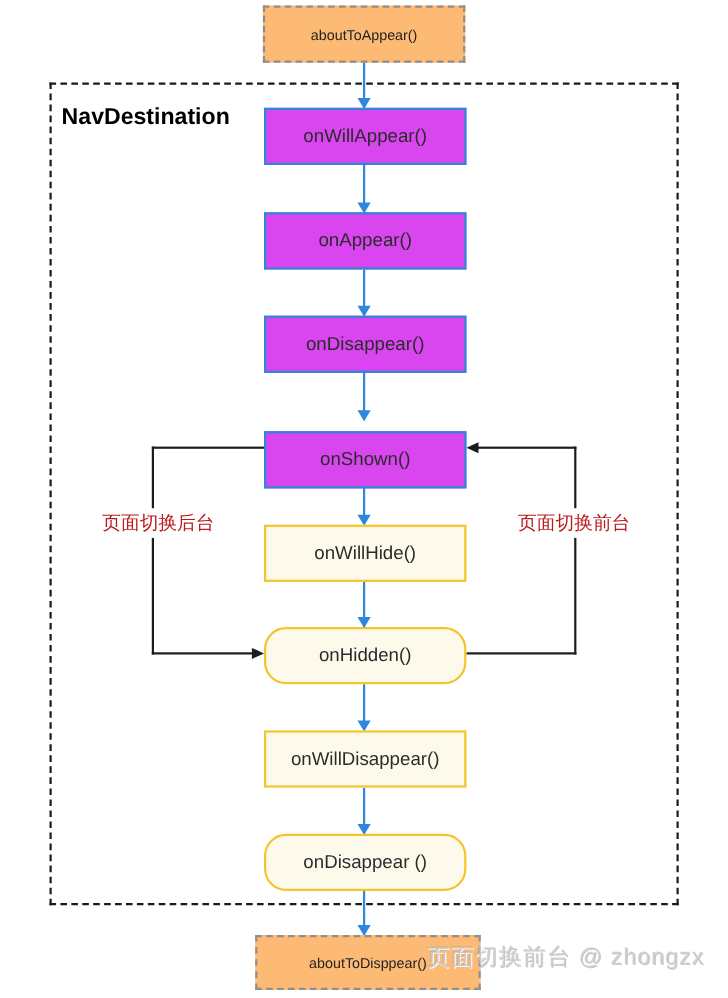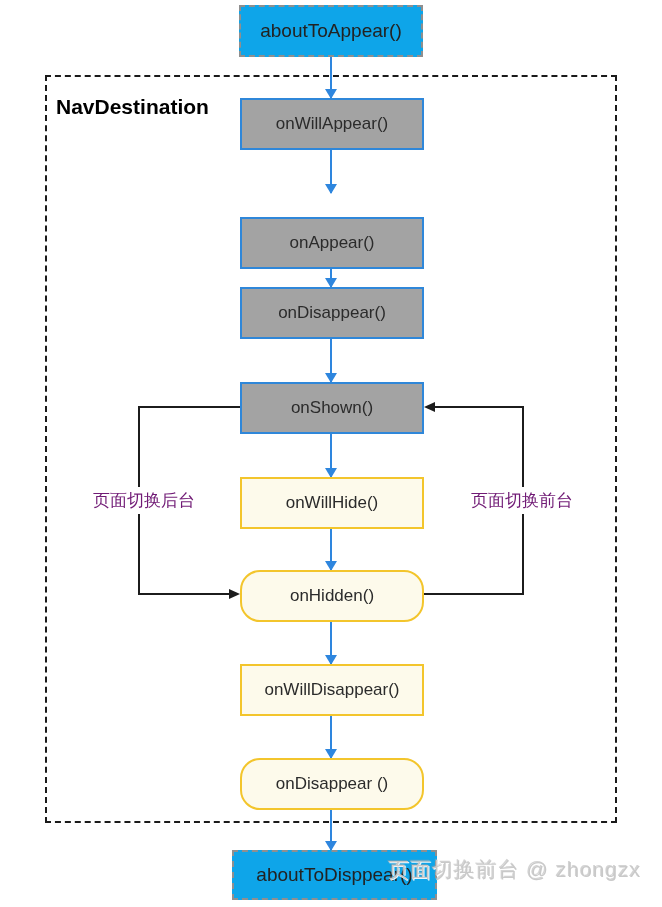--- a/index.html
+++ b/index.html
@@ -14,23 +14,23 @@
     height: 907px;
     background: #ffffff;
     overflow: hidden;
   }
 
   
   .ext-box {
     position: absolute;
     box-sizing: border-box;
     border: 2px dashed #8f8f8f;
-    background: #0ea5e9;
+    background: #fdba74;
     color: #222222;
-    font-size: 19px;
+    font-size: 13px;
     display: flex;
     align-items: center;
     justify-content: center;
     z-index: 3;
   }
   .ext-top    { left: 239px; top: 5px;   width: 184px; height: 52px; }
   .ext-bottom { left: 232px; top: 850px; width: 205px; height: 50px; }
 
   
   .container-frame {
@@ -57,26 +57,26 @@
     left: 240px;
     width: 184px;
     height: 52px;
     display: flex;
     align-items: center;
     justify-content: center;
     font-size: 17px;
     color: #2b2b2b;
     z-index: 3;
   }
-  .node-blue   { border: 2px solid #2f87d9; background: #a3a3a3; }
+  .node-blue   { border: 2px solid #2f87d9; background: #d946ef; }
   .node-yellow { border: 2px solid #f3c52c; background: #fdfaeb; }
   .n0 { top:  98px; }
-  .n1 { top: 193px; margin-top: 24px; }
+  .n1 { top: 193px; }
   .n2 { top: 287px; }
-  .n3 { top: 382px; }
+  .n3 { top: 392px; }
   .n4 { top: 477px; }
   .n5 { top: 570px; border-radius: 20px; }
   .n6 { top: 664px; }
   .n7 { top: 758px; border-radius: 20px; }
 
   
   .varrow {
     position: absolute;
     left: 330px;
     width: 2px;
@@ -130,26 +130,26 @@
   .ah-left {
     left: 424px; top: 402px;
     border-top: 5px solid transparent;
     border-bottom: 5px solid transparent;
     border-right: 11px solid #1c1c1c;
   }
 
   
   .loop-label {
     position: absolute;
-    top: 487px;
+    top: 462px;
     width: 132px;
     background: #ffffff;
     text-align: center;
     font-size: 17px;
-    color: #701a75;
+    color: #b91c1c;
     padding: 2px 0;
     z-index: 4;
   }
   .loop-label-left  { left: 78px;  }
   .loop-label-right { left: 456px; }
 
   
   .watermark {
     position: absolute;
     left: 388px; top: 856px;

